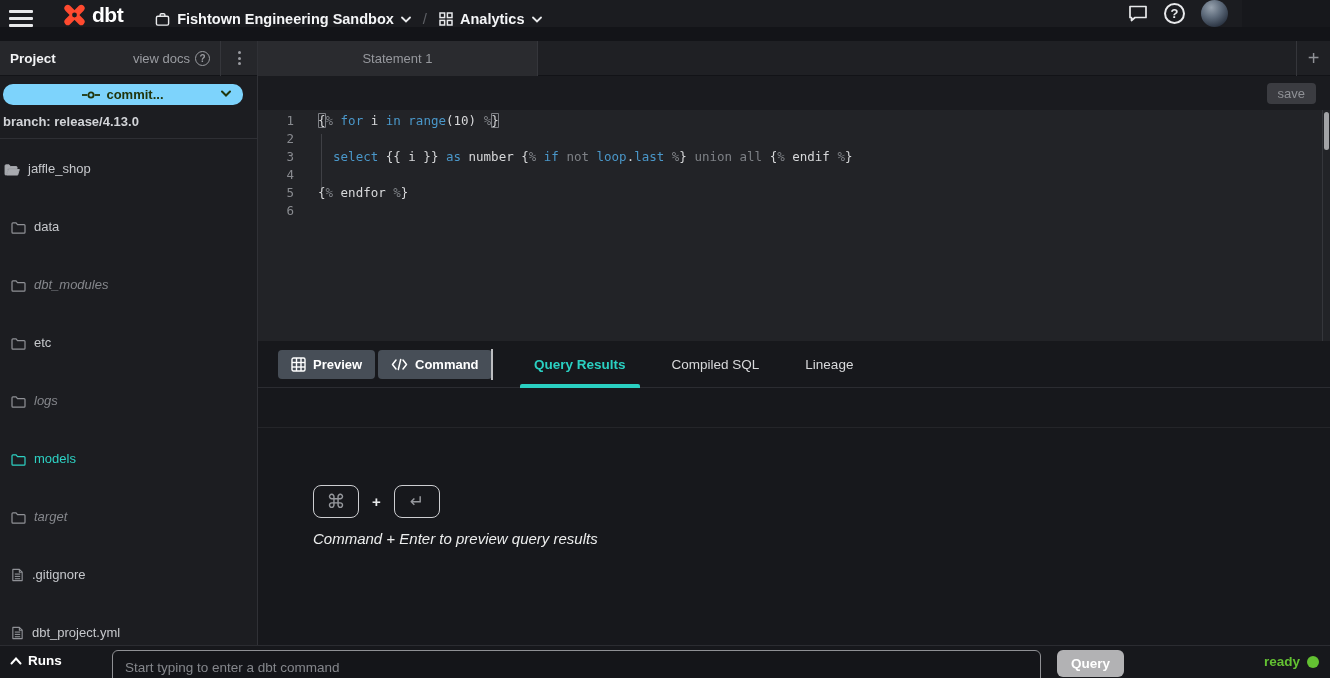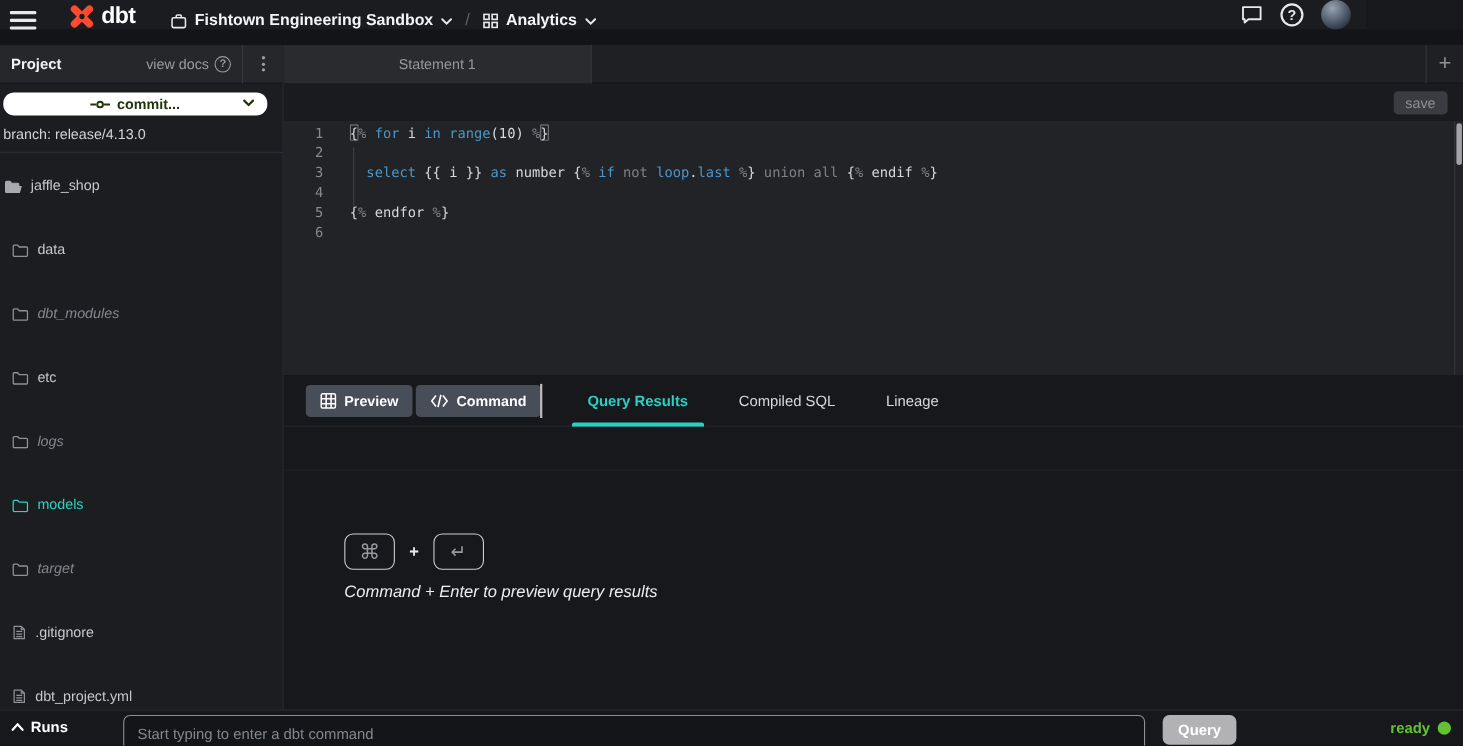--- a/index.html
+++ b/index.html
@@ -35,25 +35,25 @@
   .sb-title { font-size:13.5px; font-weight:700; color:#f2f3f5; }
   .sb-docs { margin-left:auto; display:flex; align-items:center; gap:5px; color:#9a9ca1;
              font-size:13px; cursor:pointer; padding-right:10px; }
   .sb-docs .q { width:15px; height:15px; border:1.4px solid #9a9ca1; border-radius:50%;
                 font-size:10px; font-weight:700; display:flex; align-items:center; justify-content:center; }
   .sb-kebab { width:37px; height:35px; border-left:1px solid #35363b; display:flex; align-items:center;
               justify-content:center; color:#9a9ca1; font-size:14px; letter-spacing:0; cursor:pointer; }
   .sb-kebab .dots { display:flex; flex-direction:column; gap:2.5px; }
   .sb-kebab .dots i { width:3px; height:3px; border-radius:50%; background:#9a9ca1; }
   .sb-git { padding:8px 0 0 0; border-bottom:1px solid #2e2f34; }
-  .commit-btn { margin:0 15px 0 3px; width:240px; height:21px; background:#ffffff; border:none;
+  .commit-btn { margin:0 15px 0 3px; width:240px; height:21px; background:#7dd3fc; border:none;
                 border-radius:10px; display:flex; align-items:center; justify-content:center; gap:6px;
                 color:#20350c; font-size:13px; font-weight:700; cursor:pointer; position:relative; }
   .commit-btn .chev { position:absolute; right:12px; top:6px; }
-  .branch-line { color:#d2d4d8; font-size:13px; padding:9px 0 9px 3px; }
+  .branch-line { color:#d2d4d8; font-size:13px; padding:9px 0 9px 3px;font-weight:bold; }
   .tree { padding-top:12px; }
   .tree-row { height:25px; display:flex; align-items:flex-end; gap:8px; font-size:13px;
               color:#c6c8cc; cursor:pointer; }
   .tree-row.indent0 { padding-left:4px; }
   .tree-row.indent1 { padding-left:11px;margin-top:33px; }
   .tree-row .ticon { display:flex; align-items:center; color:#8f9196; }
   .tree-row.muted { color:#85878c; font-style:italic; }
   .tree-row.active { color:#2dd2c4; }
   .tree-row.active .ticon { color:#2dd2c4; }
   .tree-row.indent0 .ticon { color:#a8aaaf; }

